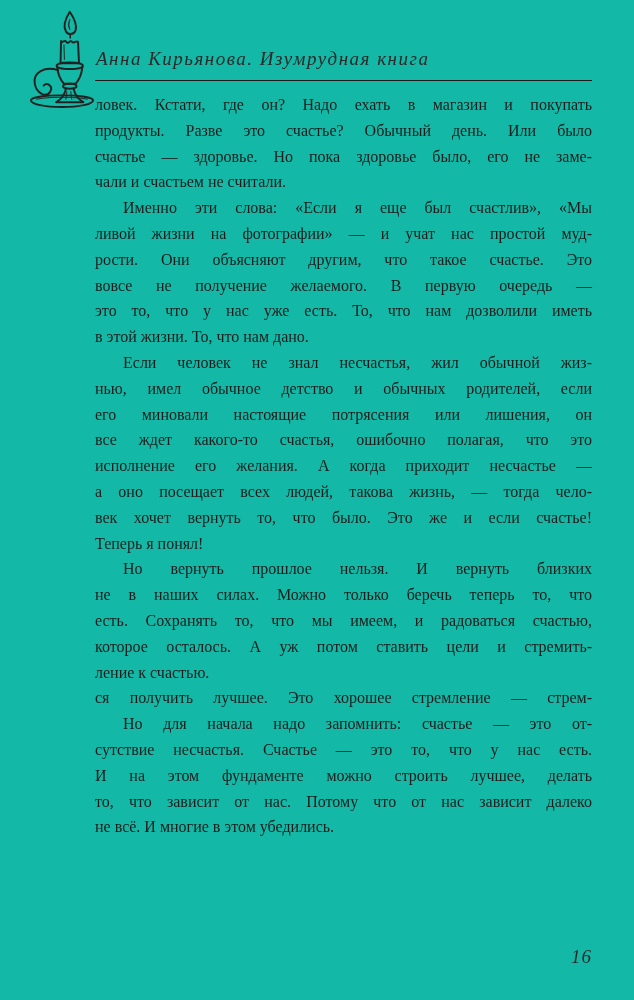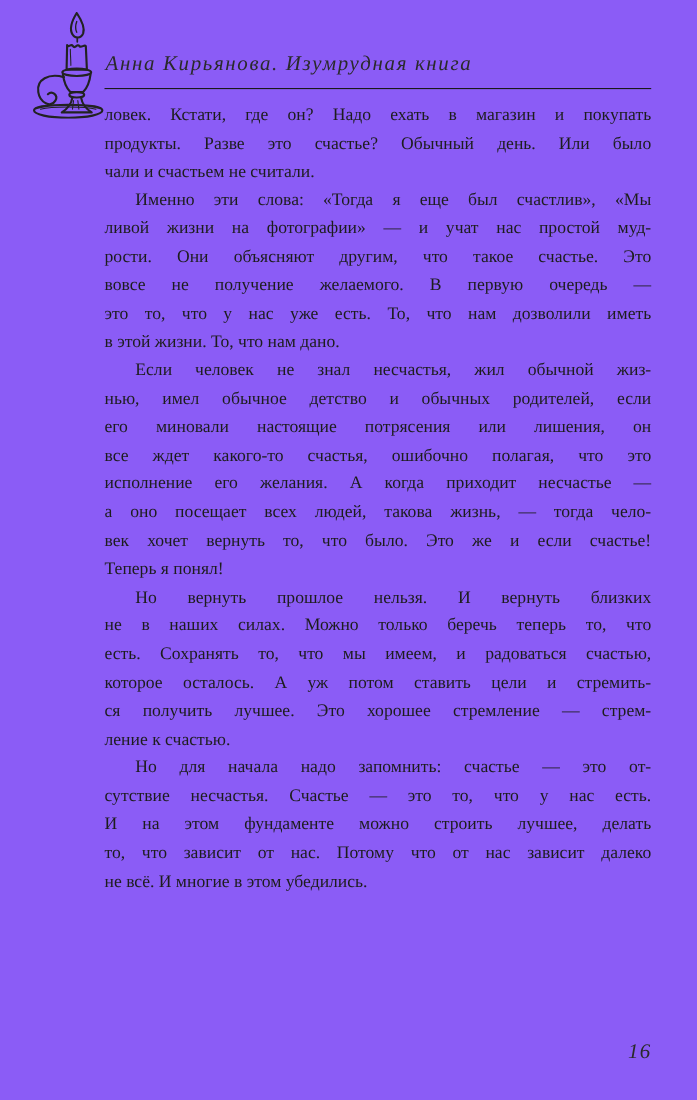--- a/index.html
+++ b/index.html
@@ -4,21 +4,21 @@
 <style>
   html, body {
     margin: 0;
     padding: 0;
     background: #ffffff;
   }
   .page {
     position: relative;
     width: 634px;
     height: 1000px;
-    background: #8b5cf6;
+    background: #14b8a6;
     overflow: hidden;
     font-family: "Liberation Serif", serif;
     color: #1d1d1d;
   }
   
   .candle {
     position: absolute;
     left: 22px;
     top: 6px;
     width: 80px;
@@ -107,41 +107,42 @@
       <path d="M14 96 C20 94.5 30 94 40 94 C50 94 60 94.5 66 96" stroke-width="1"></path>
     </svg>
   </div>
 
   <div class="header-title">Анна Кирьянова. Изумрудная книга</div>
   <div class="header-rule"></div>
 
   <main class="body-text" id="body-text">
       <div class="line">ловек. Кстати, где он? Надо ехать в магазин и покупать</div>
       <div class="line">продукты. Разве это счастье? Обычный день. Или было</div>
+      <div class="line">счастье — здоровье. Но пока здоровье было, его не заме-</div>
       <div class="line last">чали и счастьем не считали.</div>
-      <div class="line indent">Именно эти слова: «Тогда я еще был счастлив», «Мы</div>
+      <div class="line indent">Именно эти слова: «Если я еще был счастлив», «Мы</div>
       <div class="line">ливой жизни на фотографии» — и учат нас простой муд-</div>
       <div class="line">рости. Они объясняют другим, что такое счастье. Это</div>
       <div class="line">вовсе не получение желаемого. В первую очередь —</div>
       <div class="line">это то, что у нас уже есть. То, что нам дозволили иметь</div>
       <div class="line last">в этой жизни. То, что нам дано.</div>
       <div class="line indent">Если человек не знал несчастья, жил обычной жиз-</div>
       <div class="line">нью, имел обычное детство и обычных родителей, если</div>
       <div class="line">его миновали настоящие потрясения или лишения, он</div>
       <div class="line">все ждет какого-то счастья, ошибочно полагая, что это</div>
       <div class="line">исполнение его желания. А когда приходит несчастье —</div>
       <div class="line">а оно посещает всех людей, такова жизнь, — тогда чело-</div>
       <div class="line">век хочет вернуть то, что было. Это же и если счастье!</div>
       <div class="line last">Теперь я понял!</div>
       <div class="line indent">Но вернуть прошлое нельзя. И вернуть близких</div>
       <div class="line">не в наших силах. Можно только беречь теперь то, что</div>
       <div class="line">есть. Сохранять то, что мы имеем, и радоваться счастью,</div>
       <div class="line">которое осталось. А уж потом ставить цели и стремить-</div>
+      <div class="line last">ление к счастью.</div>
       <div class="line">ся получить лучшее. Это хорошее стремление — стрем-</div>
-      <div class="line last">ление к счастью.</div>
       <div class="line indent">Но для начала надо запомнить: счастье — это от-</div>
       <div class="line">сутствие несчастья. Счастье — это то, что у нас есть.</div>
       <div class="line">И на этом фундаменте можно строить лучшее, делать</div>
       <div class="line">то, что зависит от нас. Потому что от нас зависит далеко</div>
       <div class="line last">не всё. И многие в этом убедились.</div>
     </main>
 
   <div class="page-number">16</div>
 
 </div>

